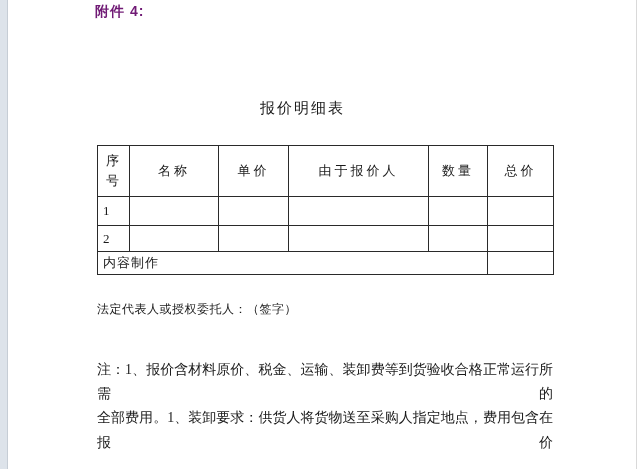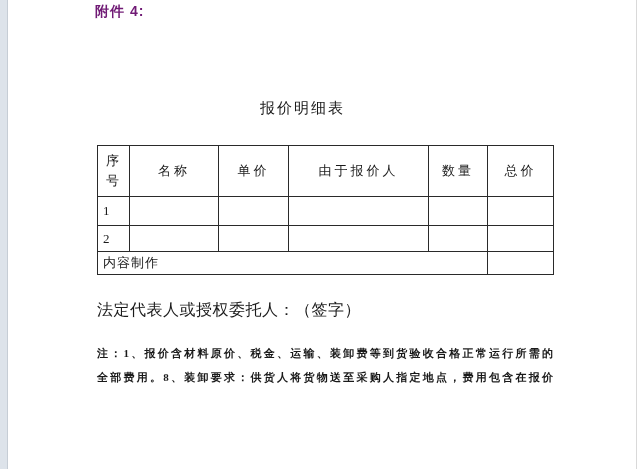--- a/index.html
+++ b/index.html
@@ -40,23 +40,23 @@
   table.quote th { text-align:center; letter-spacing:3px; line-height:20px; }
   .th-seq { padding:0 8px; letter-spacing:0; }
   .tr-header { height:51px; }
   .tr-r1 { height:29px; }
   .tr-r2 { height:26px; }
   .tr-footer { height:23px; }
   .cell-seq { text-align:left; padding-left:5px; }
   .cell-footer-label { text-align:left; padding-left:5px; letter-spacing:1px; }
   .signature {
     position:absolute; left:97px; top:301px;
-    font-size:16px; letter-spacing:0.5px; line-height:17px;
+    font-size:12px; letter-spacing:0.5px; line-height:17px;
   }
-  .notes { position:absolute; left:97px; top:341px; width:456px; font-size:11px;font-weight:bold; }
+  .notes { position:absolute; left:97px; top:358px; width:456px; font-size:14px; }
   .notes .line {
     line-height:24.2px;
     text-align:justify; text-align-last:justify;
   }
   .notes .line.last { text-align:left; text-align-last:left; }
 </style>
 </head>
 <body>
 
 <div class="left-strip"></div>
@@ -103,14 +103,14 @@
       <td class="cell-footer-label" colspan="5">内容制作</td>
       <td></td>
     </tr>
   </tbody>
 </table>
 
 <div class="signature">法定代表人或授权委托人：（签字）</div>
 
 <div class="notes">
   <div class="line">注：1、报价含材料原价、税金、运输、装卸费等到货验收合格正常运行所需的</div>
-  <div class="line">全部费用。8、装卸要求：供货人将货物送至采购人指定地点，费用包含在报价</div>
+  <div class="line">全部费用。1、装卸要求：供货人将货物送至采购人指定地点，费用包含在报价</div>
 </div>
 
 </body></html>

